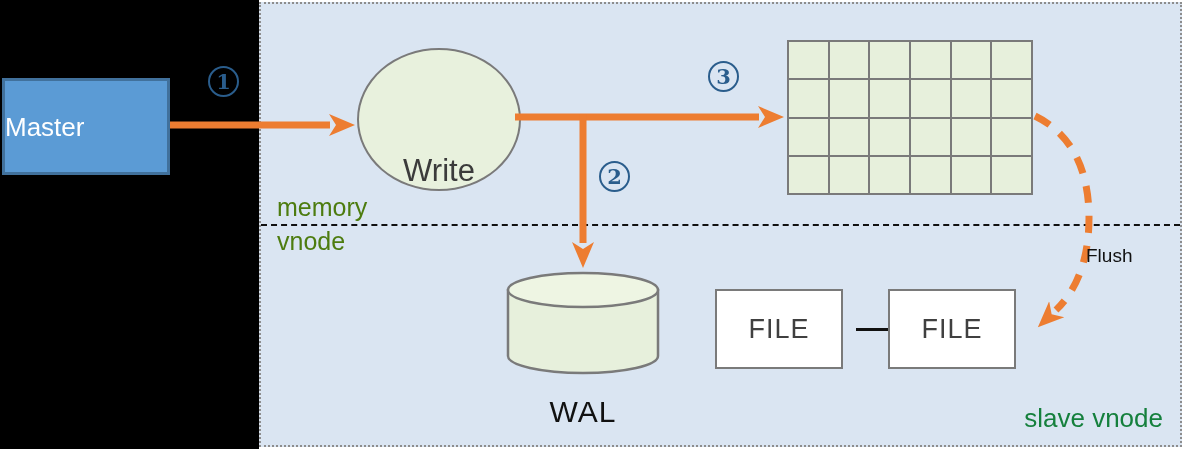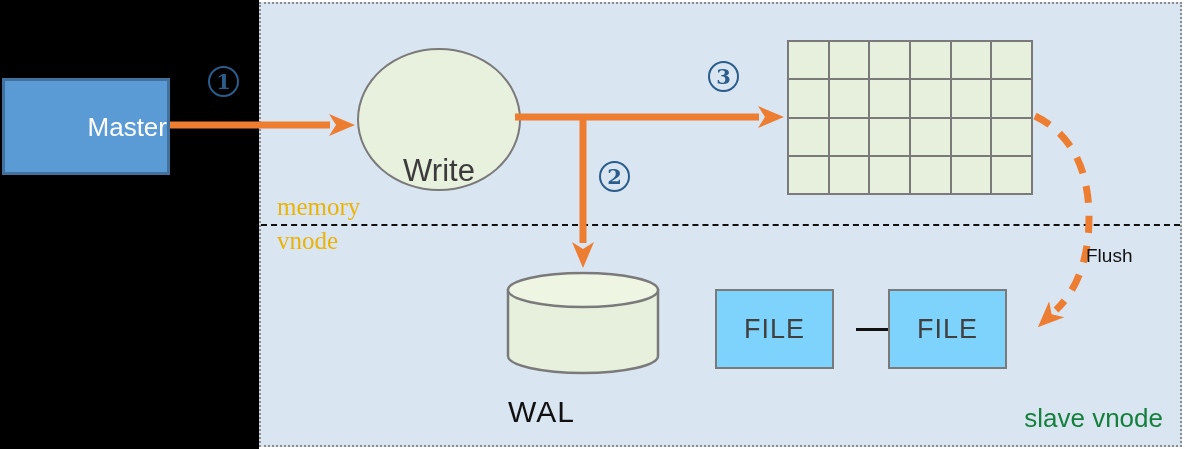--- a/index.html
+++ b/index.html
@@ -17,21 +17,21 @@
   #panel{
     left:259px;top:2px;width:919px;height:441px;
     background:#dae5f2;border:2px dotted #8d8d8d;
   }
 
   
   #master{
     left:2px;top:78px;width:162px;height:91px;
     background:#5b9bd5;border:3px solid #41719c;
     color:#ffffff;font-size:26px;line-height:34px;
-    display:flex;flex-direction:column;align-items:flex-end;justify-content:center;
+    display:flex;flex-direction:column;align-items:flex-start;justify-content:center;
     text-align:center;
   }
 
   
   #write{
     left:357px;top:48px;width:160px;height:139px;
     background:#e8f1dd;border:2.5px solid #7a7a7a;border-radius:50%;
     display:flex;align-items:flex-end;justify-content:center;
     font-size:31px;color:#3b3b3b;
   }
@@ -39,38 +39,38 @@
   
   #memgrid{
     left:787px;top:40px;width:246px;height:155px;
     display:grid;grid-template-columns:repeat(6,1fr);grid-template-rows:repeat(4,1fr);
     background:#7a7a7a;gap:2px;border:2px solid #7a7a7a;box-sizing:border-box;
   }
   #memgrid .cell{background:#e7f0dc;}
 
   
   .filebox{
-    top:289px;width:119px;height:80px;
-    background:#7dd3fc;border:2.5px solid #7a7a7a;box-sizing:border-box;
+    top:289px;width:128px;height:80px;
+    background:#ffffff;border:2.5px solid #7a7a7a;box-sizing:border-box;
     display:flex;align-items:center;justify-content:center;
     font-size:27px;color:#404040;letter-spacing:1px;
   }
   #file-left{left:715px;}
   #file-right{left:888px;}
   #file-connector{left:856px;top:328px;width:34px;height:3px;background:#111;}
 
   
   #mem-disk-line{left:261px;top:224px;width:919px;border-top:2.5px dashed #111;}
-  .zone-label{color:#eab308;font-size:25px;font-family:Liberation Serif, serif;}
+  .zone-label{color:#4d7c0f;font-size:25px;}
   #memory-label{left:277px;top:193px;}
   #disk-label{left:277px;top:227px;}
 
   #flush-label{left:1086px;top:245px;color:#111;font-size:19px;}
   #slave-label{right:22px;top:403px;color:#15803d;font-size:26px;}
-  #wal-label{left:508px;top:395px;width:150px;color:#111;font-size:30px;letter-spacing:1px;}
+  #wal-label{left:508px;top:395px;width:150px;text-align:center;color:#111;font-size:30px;letter-spacing:1px;}
 
   
   .step{
     width:31px;height:31px;border-radius:50%;
     border:2.5px solid #2a5d8c;color:#2a5d8c;box-sizing:border-box;
     display:flex;align-items:center;justify-content:center;
     font-family:"DejaVu Serif","Liberation Serif",serif;
     font-size:21px;font-weight:bold;
   }
   #step1{left:208px;top:66px;}

